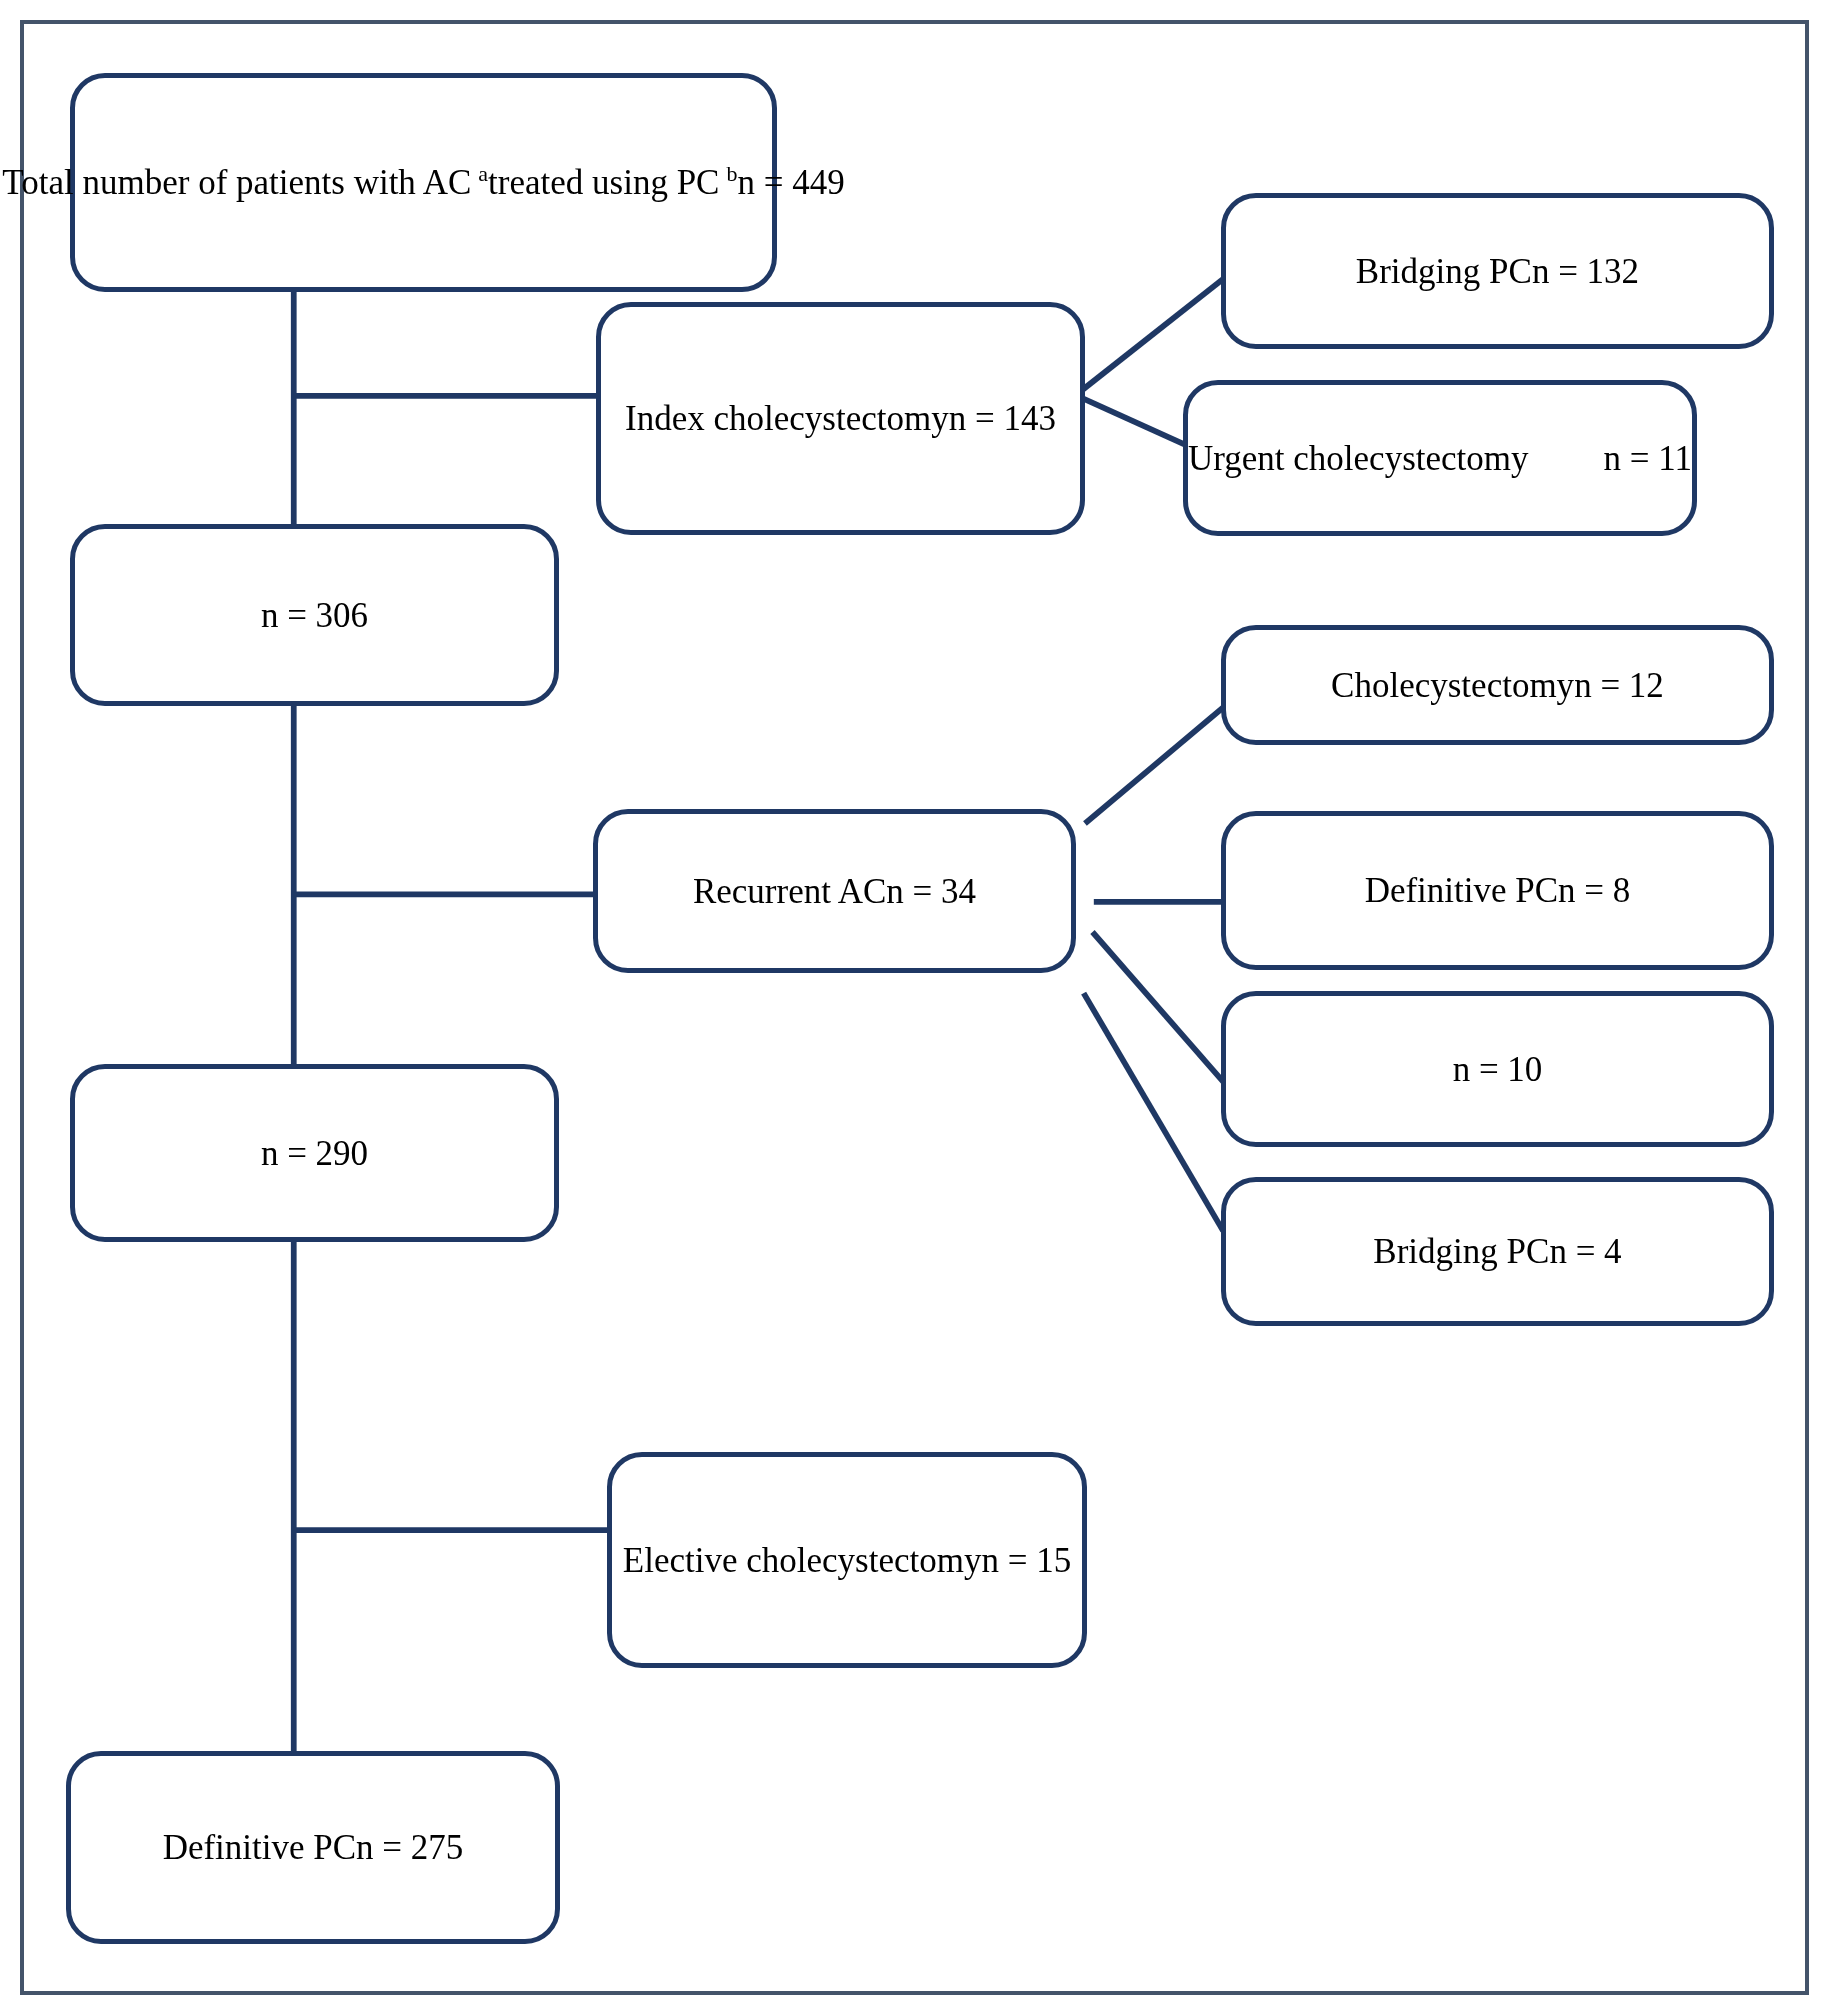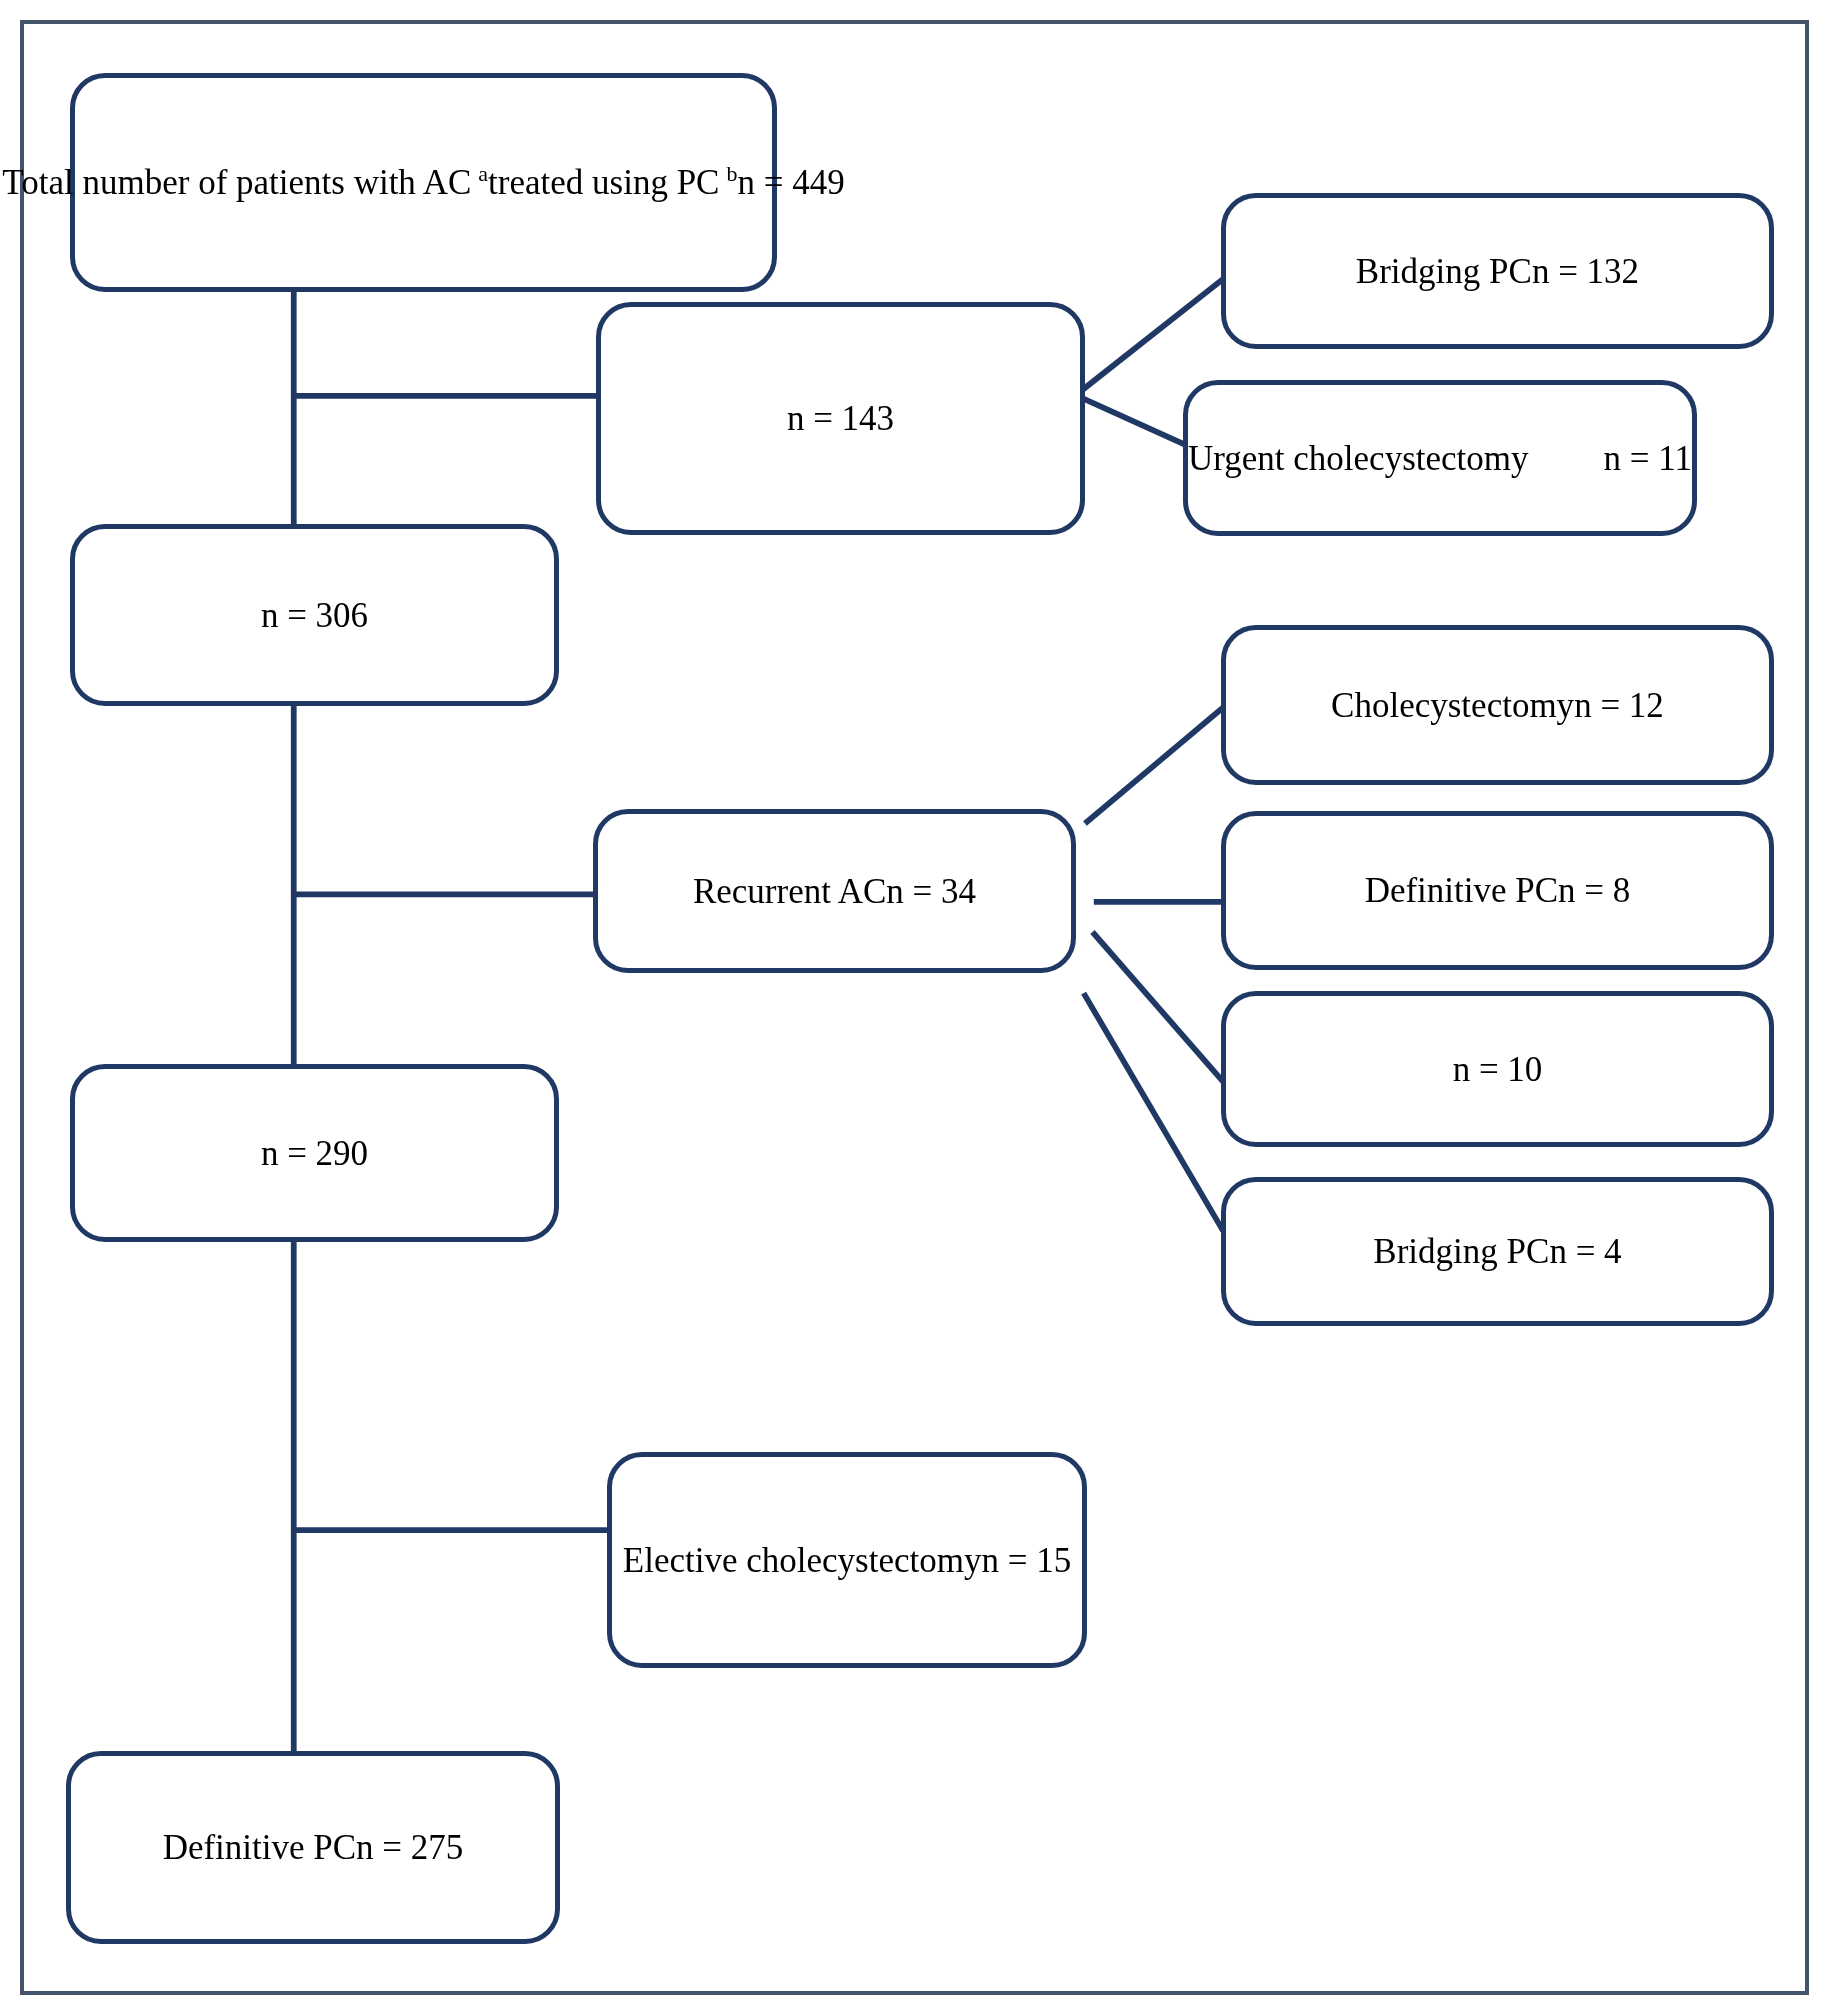--- a/index.html
+++ b/index.html
@@ -40,21 +40,21 @@
     margin-left: 7px;
     line-height: 0;
   }
   
   #n-total      { left: 70px;  top: 73px;  width: 707px; height: 219px; }
   #n-index      { left: 596px; top: 302px;  width: 489px; height: 233px; }
   #n-bridging132{ left: 1221px; top: 193px;  width: 553px; height: 156px; }
   #n-urgent11   { left: 1183px; top: 380px;  width: 514px; height: 156px; justify-content: space-between; }
   #n-306        { left: 70px;  top: 524px; width: 489px; height: 182px; }
   #n-recurrent  { left: 593px; top: 809px; width: 483px; height: 164px; }
-  #n-chole12    { left: 1221px; top: 625px; width: 553px; height: 160px; }
+  #n-chole12    { left: 1221px; top: 625px; width: 553px; height: 120px; }
   #n-defpc8     { left: 1221px; top: 811px; width: 553px; height: 159px; }
   #n-cons10     { left: 1221px; top: 991px; width: 553px; height: 156px; }
   #n-bridging4  { left: 1221px; top: 1177px; width: 553px; height: 149px; }
   #n-290        { left: 70px;  top: 1064px; width: 489px; height: 178px; }
   #n-elective   { left: 607px; top: 1444px; width: 480px; height: 216px; margin-top: 8px; }
   #n-defpc275   { left: 66px;  top: 1751px; width: 494px; height: 193px; }
 </style>
 </head>
 <body>
 
@@ -79,20 +79,21 @@
     </g>
   </svg>
 
   <div class="node" id="n-total">
     <div class="ln"><span>Total number of patients with AC</span><sup>a</sup></div>
     <div class="ln"><span>treated using PC</span><sup>b</sup></div>
     <div class="ln">n = 449</div>
   </div>
 
   <div class="node" id="n-index">
+    <div class="ln">Index cholecystectomy</div>
     <div class="ln">n = 143</div>
   </div>
 
   <div class="node" id="n-bridging132">
     <div class="ln">Bridging PC</div>
     <div class="ln">n = 132</div>
   </div>
 
   <div class="node" id="n-urgent11">
     <div class="ln">Urgent cholecystectomy</div>

